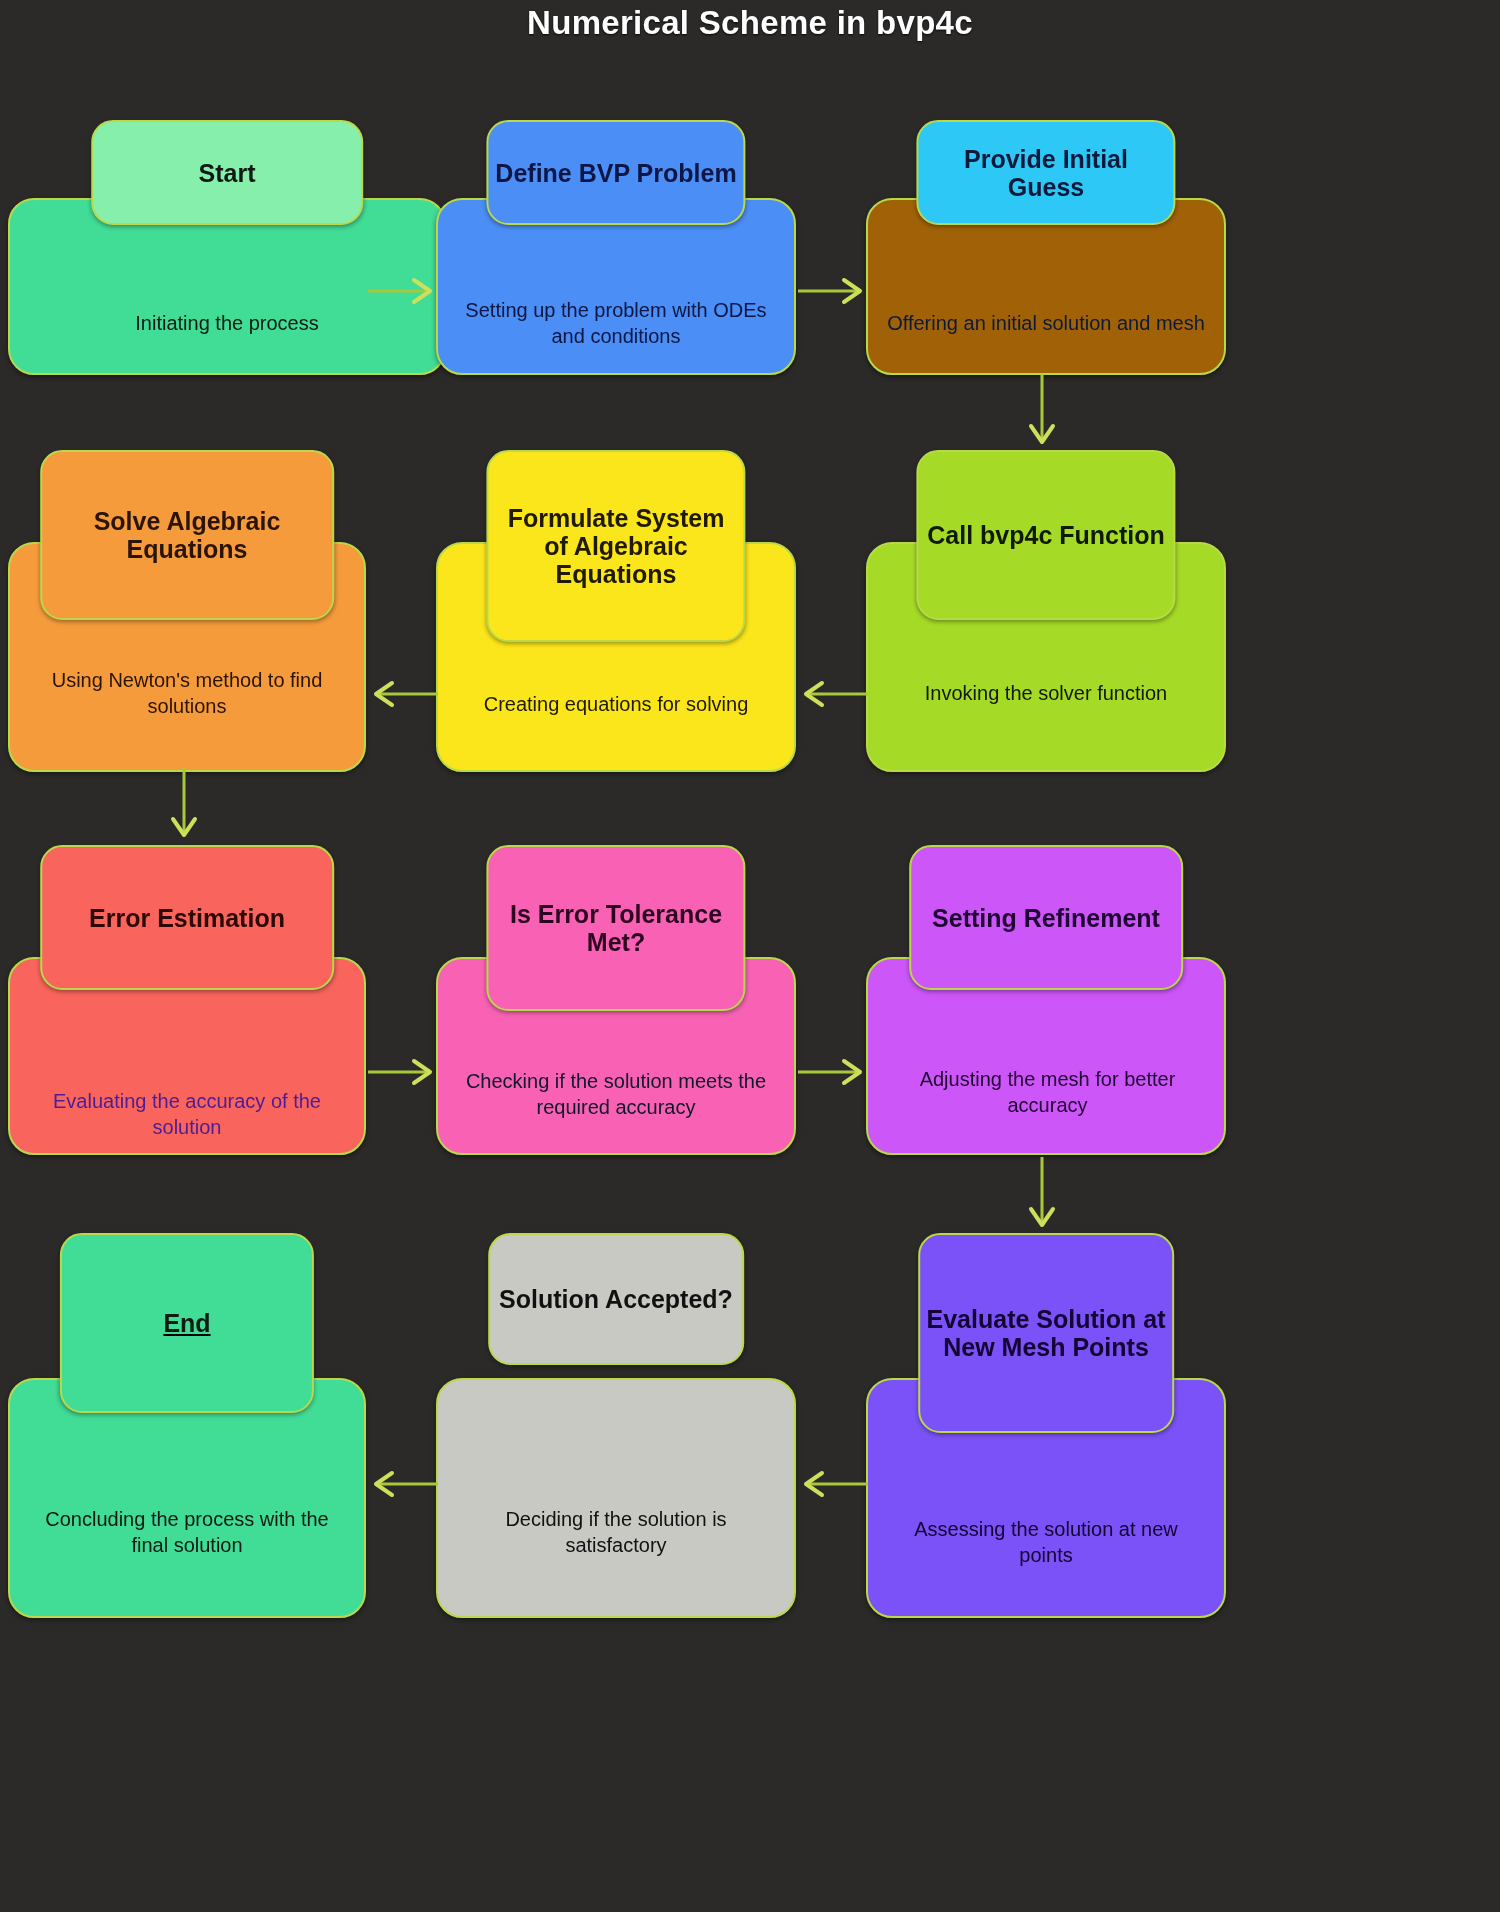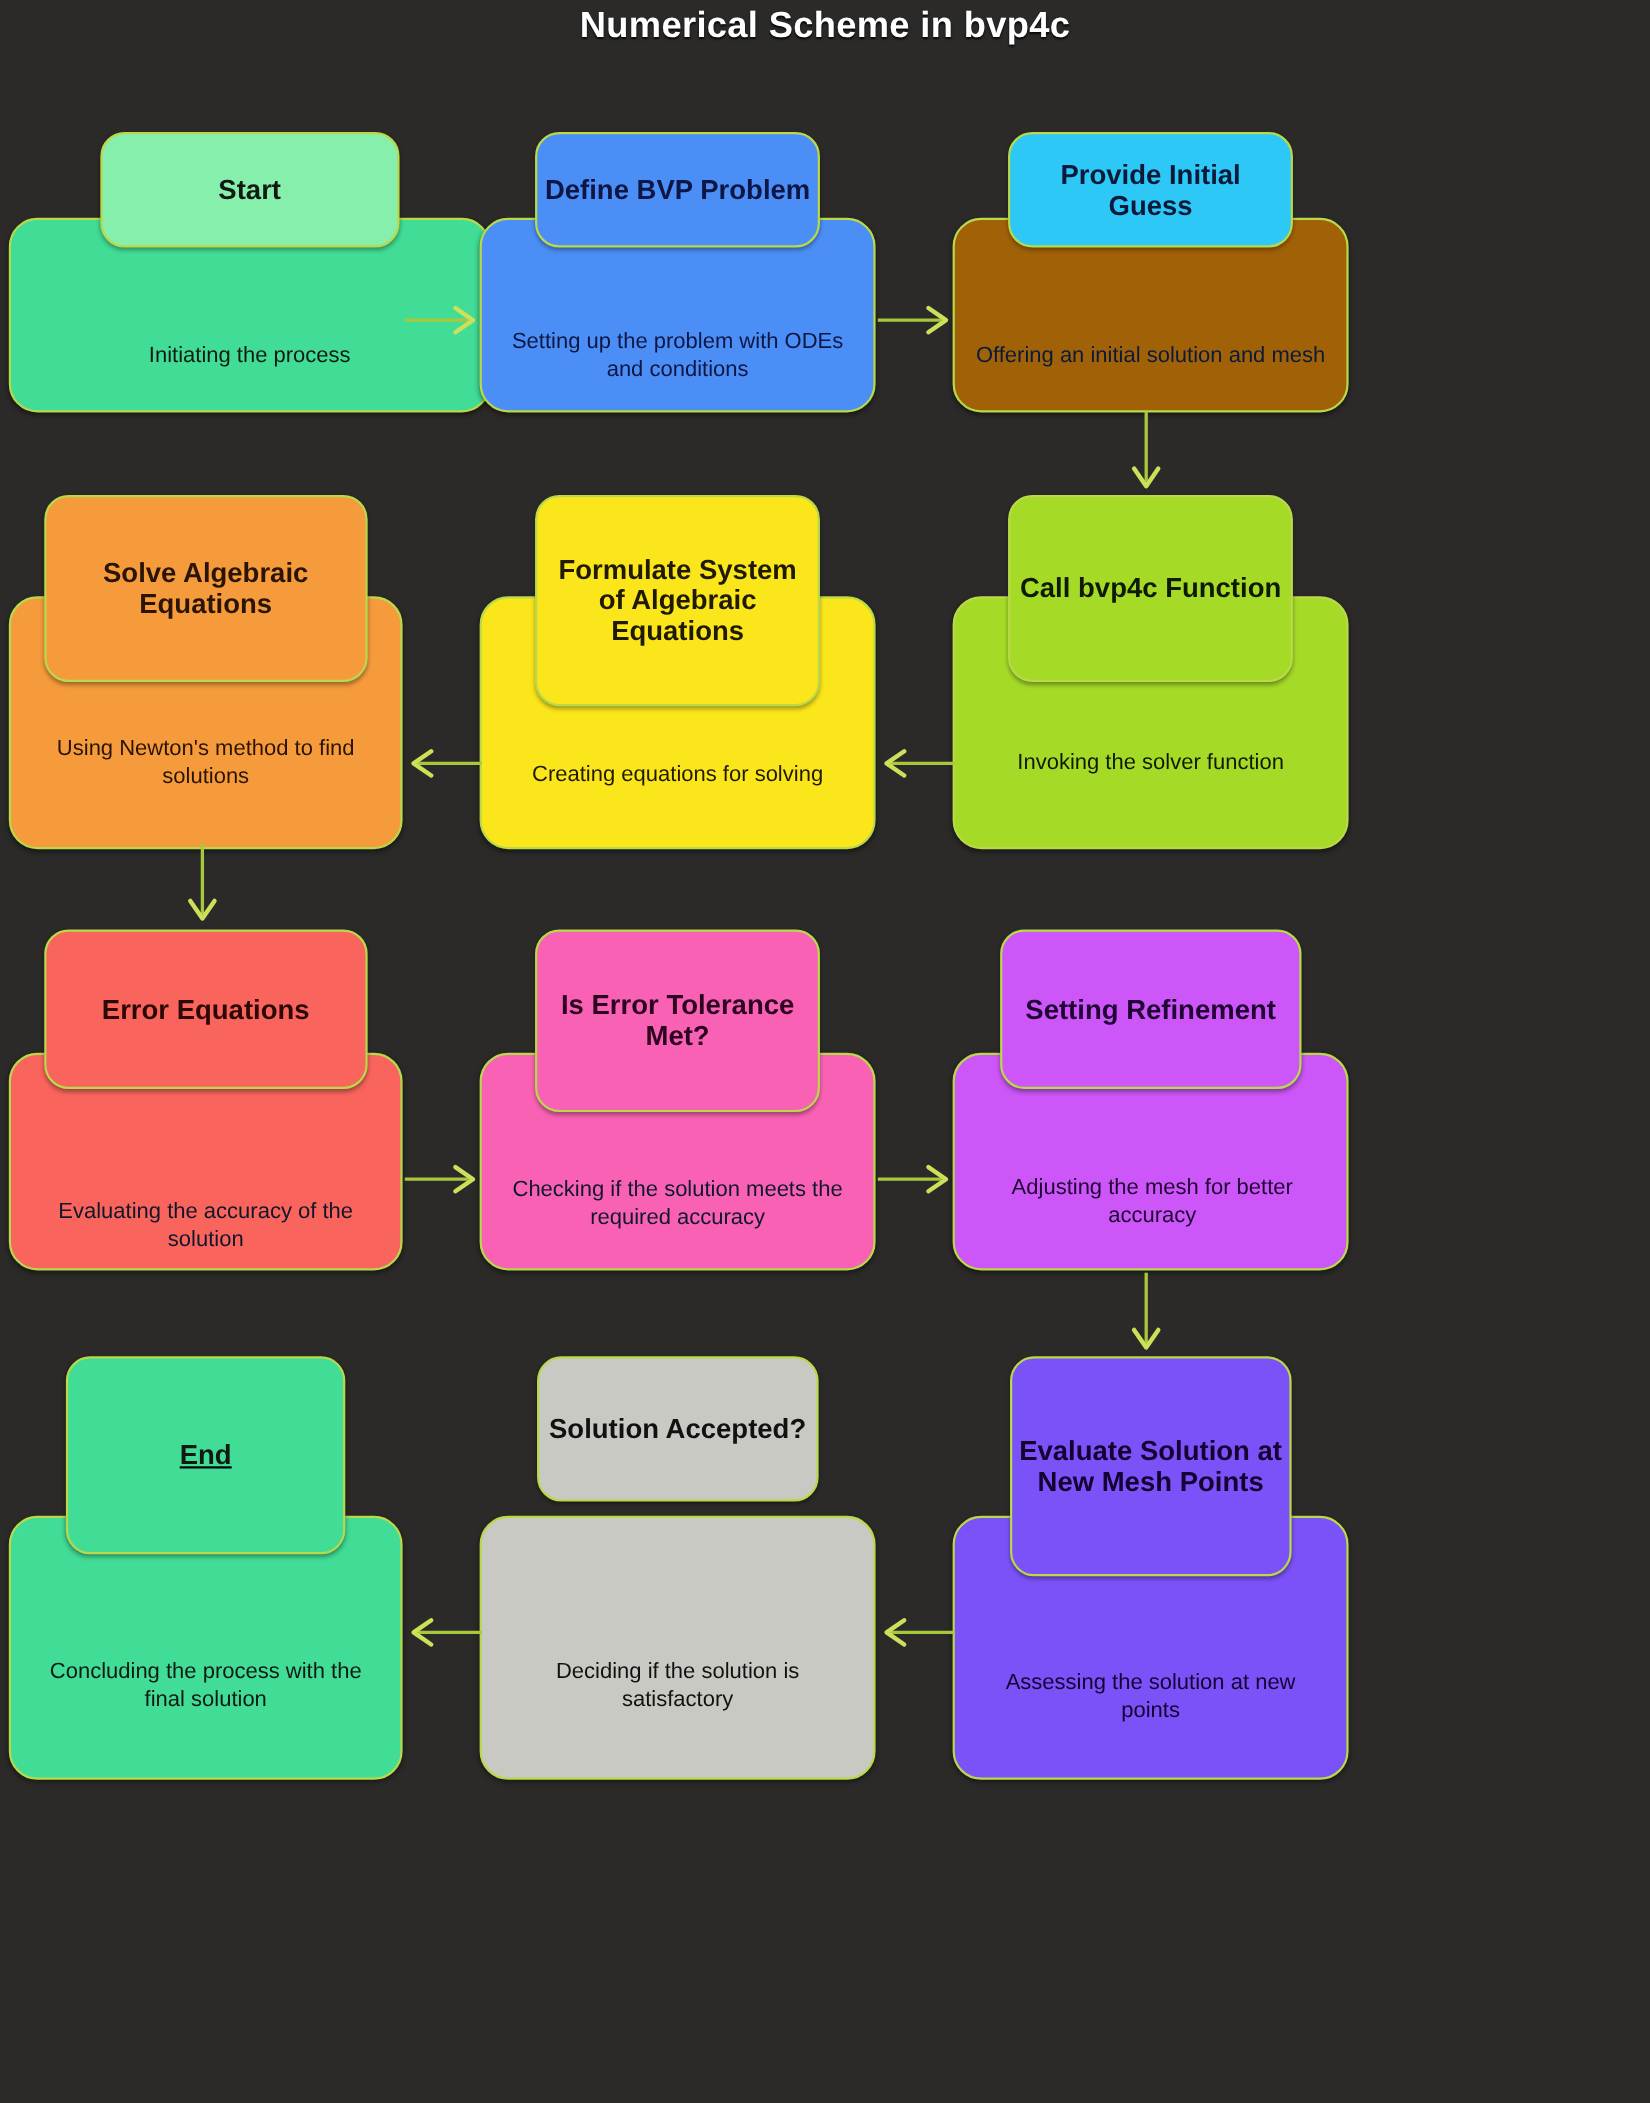--- a/index.html
+++ b/index.html
@@ -208,24 +208,24 @@
     <div class="node-body" style="background:#a5db27; height:230px; top:92px;">
       <div class="body-text" style="color:#101a02;">Invoking the solver function</div>
     </div>
     <div class="node-head" style="background:#a5db27; height:170px; width:72%;">
       <div class="head-text" style="color:#101a02;">Call bvp4c Function</div>
     </div>
   </div>
 
   <div class="node" style="left:8px; top:845px; width:358px; height:310px;">
     <div class="node-body" style="background:#f9645c; height:198px; top:112px;">
-      <div class="body-text" style="color:#0f172a;margin-top:44px;">Evaluating the accuracy of the solution</div>
+      <div class="body-text" style="color:#4c1d95;margin-top:44px;">Evaluating the accuracy of the solution</div>
     </div>
     <div class="node-head" style="background:#f9645c; height:145px; width:82%;">
-      <div class="head-text" style="color:#2c0906;">Error Equations</div>
+      <div class="head-text" style="color:#2c0906;">Error Estimation</div>
     </div>
   </div>
 
   <div class="node" style="left:436px; top:845px; width:360px; height:310px;">
     <div class="node-body" style="background:#f962b4; height:198px; top:112px; padding-top:100px;">
       <div class="body-text" style="color:#0f172a;text-align:center;">Checking if the solution meets the required accuracy</div>
     </div>
     <div class="node-head" style="background:#f962b4; height:166px; width:72%;">
       <div class="head-text" style="color:#2c0420;">Is Error Tolerance Met?</div>
     </div>

